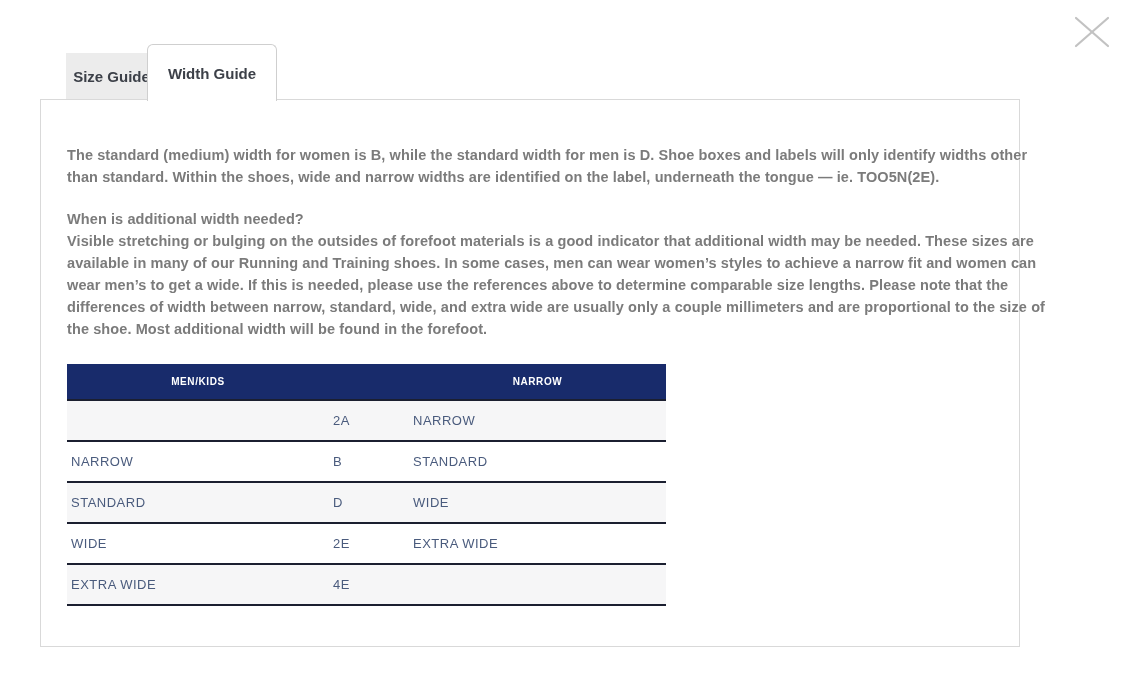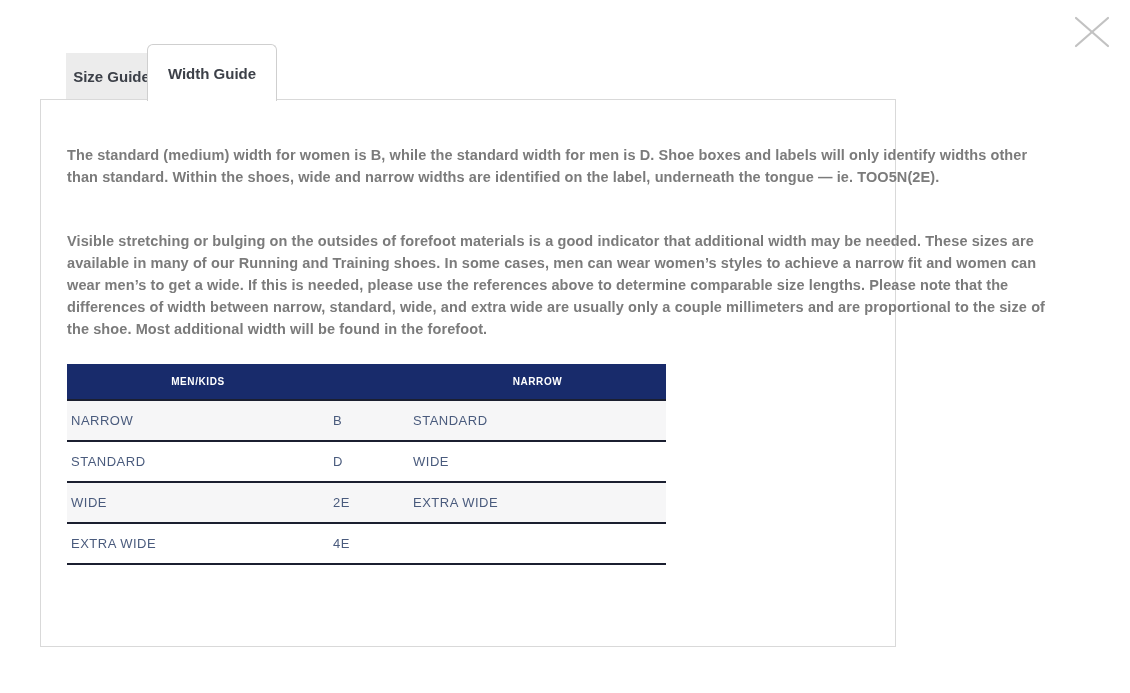--- a/index.html
+++ b/index.html
@@ -14,21 +14,21 @@
   .tab { position:absolute; display:flex; align-items:center; justify-content:center;
     font-size:15px; font-weight:bold; color:#3c4048; cursor:pointer; }
   .tab-inactive { left:40px; top:53px; width:113px; height:46px; background:#f6f6f6;margin-left:26px; }
   .tab-inactive .fold { position:absolute; left:0; top:0; width:100%; height:100%;
     background:#ececec; clip-path:polygon(0 0, 100% 0, calc(100% - 30px) 100%, 0 100%); }
   .tab-inactive .tab-label { position:relative; z-index:1; padding-right:22px; }
   .tab-active { left:147px; top:44px; width:130px; height:57px; background:#ffffff;
     border:1px solid #cfcfcf; border-bottom:none; border-radius:6px 6px 0 0; z-index:3; }
 
   
-  .panel { position:absolute; left:40px; top:99px; width:856px; height:548px;
+  .panel { position:absolute; left:40px; top:99px; width:980px; height:548px;
     background:#ffffff; border:1px solid #d9d9d9; z-index:1; }
   .copy { padding:44px 0 0 26px; width:1012px; }
   .copy p { width:986px; font-size:14.5px; font-weight:bold; color:#7b7b7b;
     line-height:22px; letter-spacing:0.1px; }
   .copy .para1 { margin-bottom:20px; }
 
   
   .width-table { margin:24px 0 0 26px; border-collapse:collapse; table-layout:fixed;
     width:599px; font-size:13px; }
   .width-table col.c1 { width:262px; }
@@ -59,38 +59,43 @@
   <span class="tab-label">Size Guide</span>
 </div>
 
 <div class="tab tab-active">
   <span class="tab-label">Width Guide</span>
 </div>
 
 <div class="panel">
   <div class="copy">
     <p class="para1">The standard (medium) width for women is B, while the standard width for men is D. Shoe boxes and labels will only identify widths other than standard. Within the shoes, wide and narrow widths are identified on the label, underneath the tongue — ie. TOO5N(2E).</p>
-    <p class="para2"><br>
+    <p class="para2"><span>When is additional width needed?</span><br>
       <span>Visible stretching or bulging on the outsides of forefoot materials is a good indicator that additional width may be needed. These sizes are available in many of our Running and Training shoes. In some cases, men can wear women’s styles to achieve a narrow fit and women can wear men’s to get a wide. If this is needed, please use the references above to determine comparable size lengths. Please note that the differences of width between narrow, standard, wide, and extra wide are usually only a couple millimeters and are proportional to the size of the shoe. Most additional width will be found in the forefoot.</span></p>
   </div>
 
   <table class="width-table">
     <colgroup>
         <col class="c1">
         <col class="c2">
         <col class="c3">
       </colgroup>
     <thead>
       <tr>
         <th>MEN/KIDS</th>
         <th></th>
         <th>NARROW</th>
       </tr>
     </thead>
     <tbody>
+      <tr>
+        <td></td>
+        <td>2A</td>
+        <td>NARROW</td>
+      </tr>
       <tr>
         <td>NARROW</td>
         <td>B</td>
         <td>STANDARD</td>
       </tr>
       <tr>
         <td>STANDARD</td>
         <td>D</td>
         <td>WIDE</td>
       </tr>

